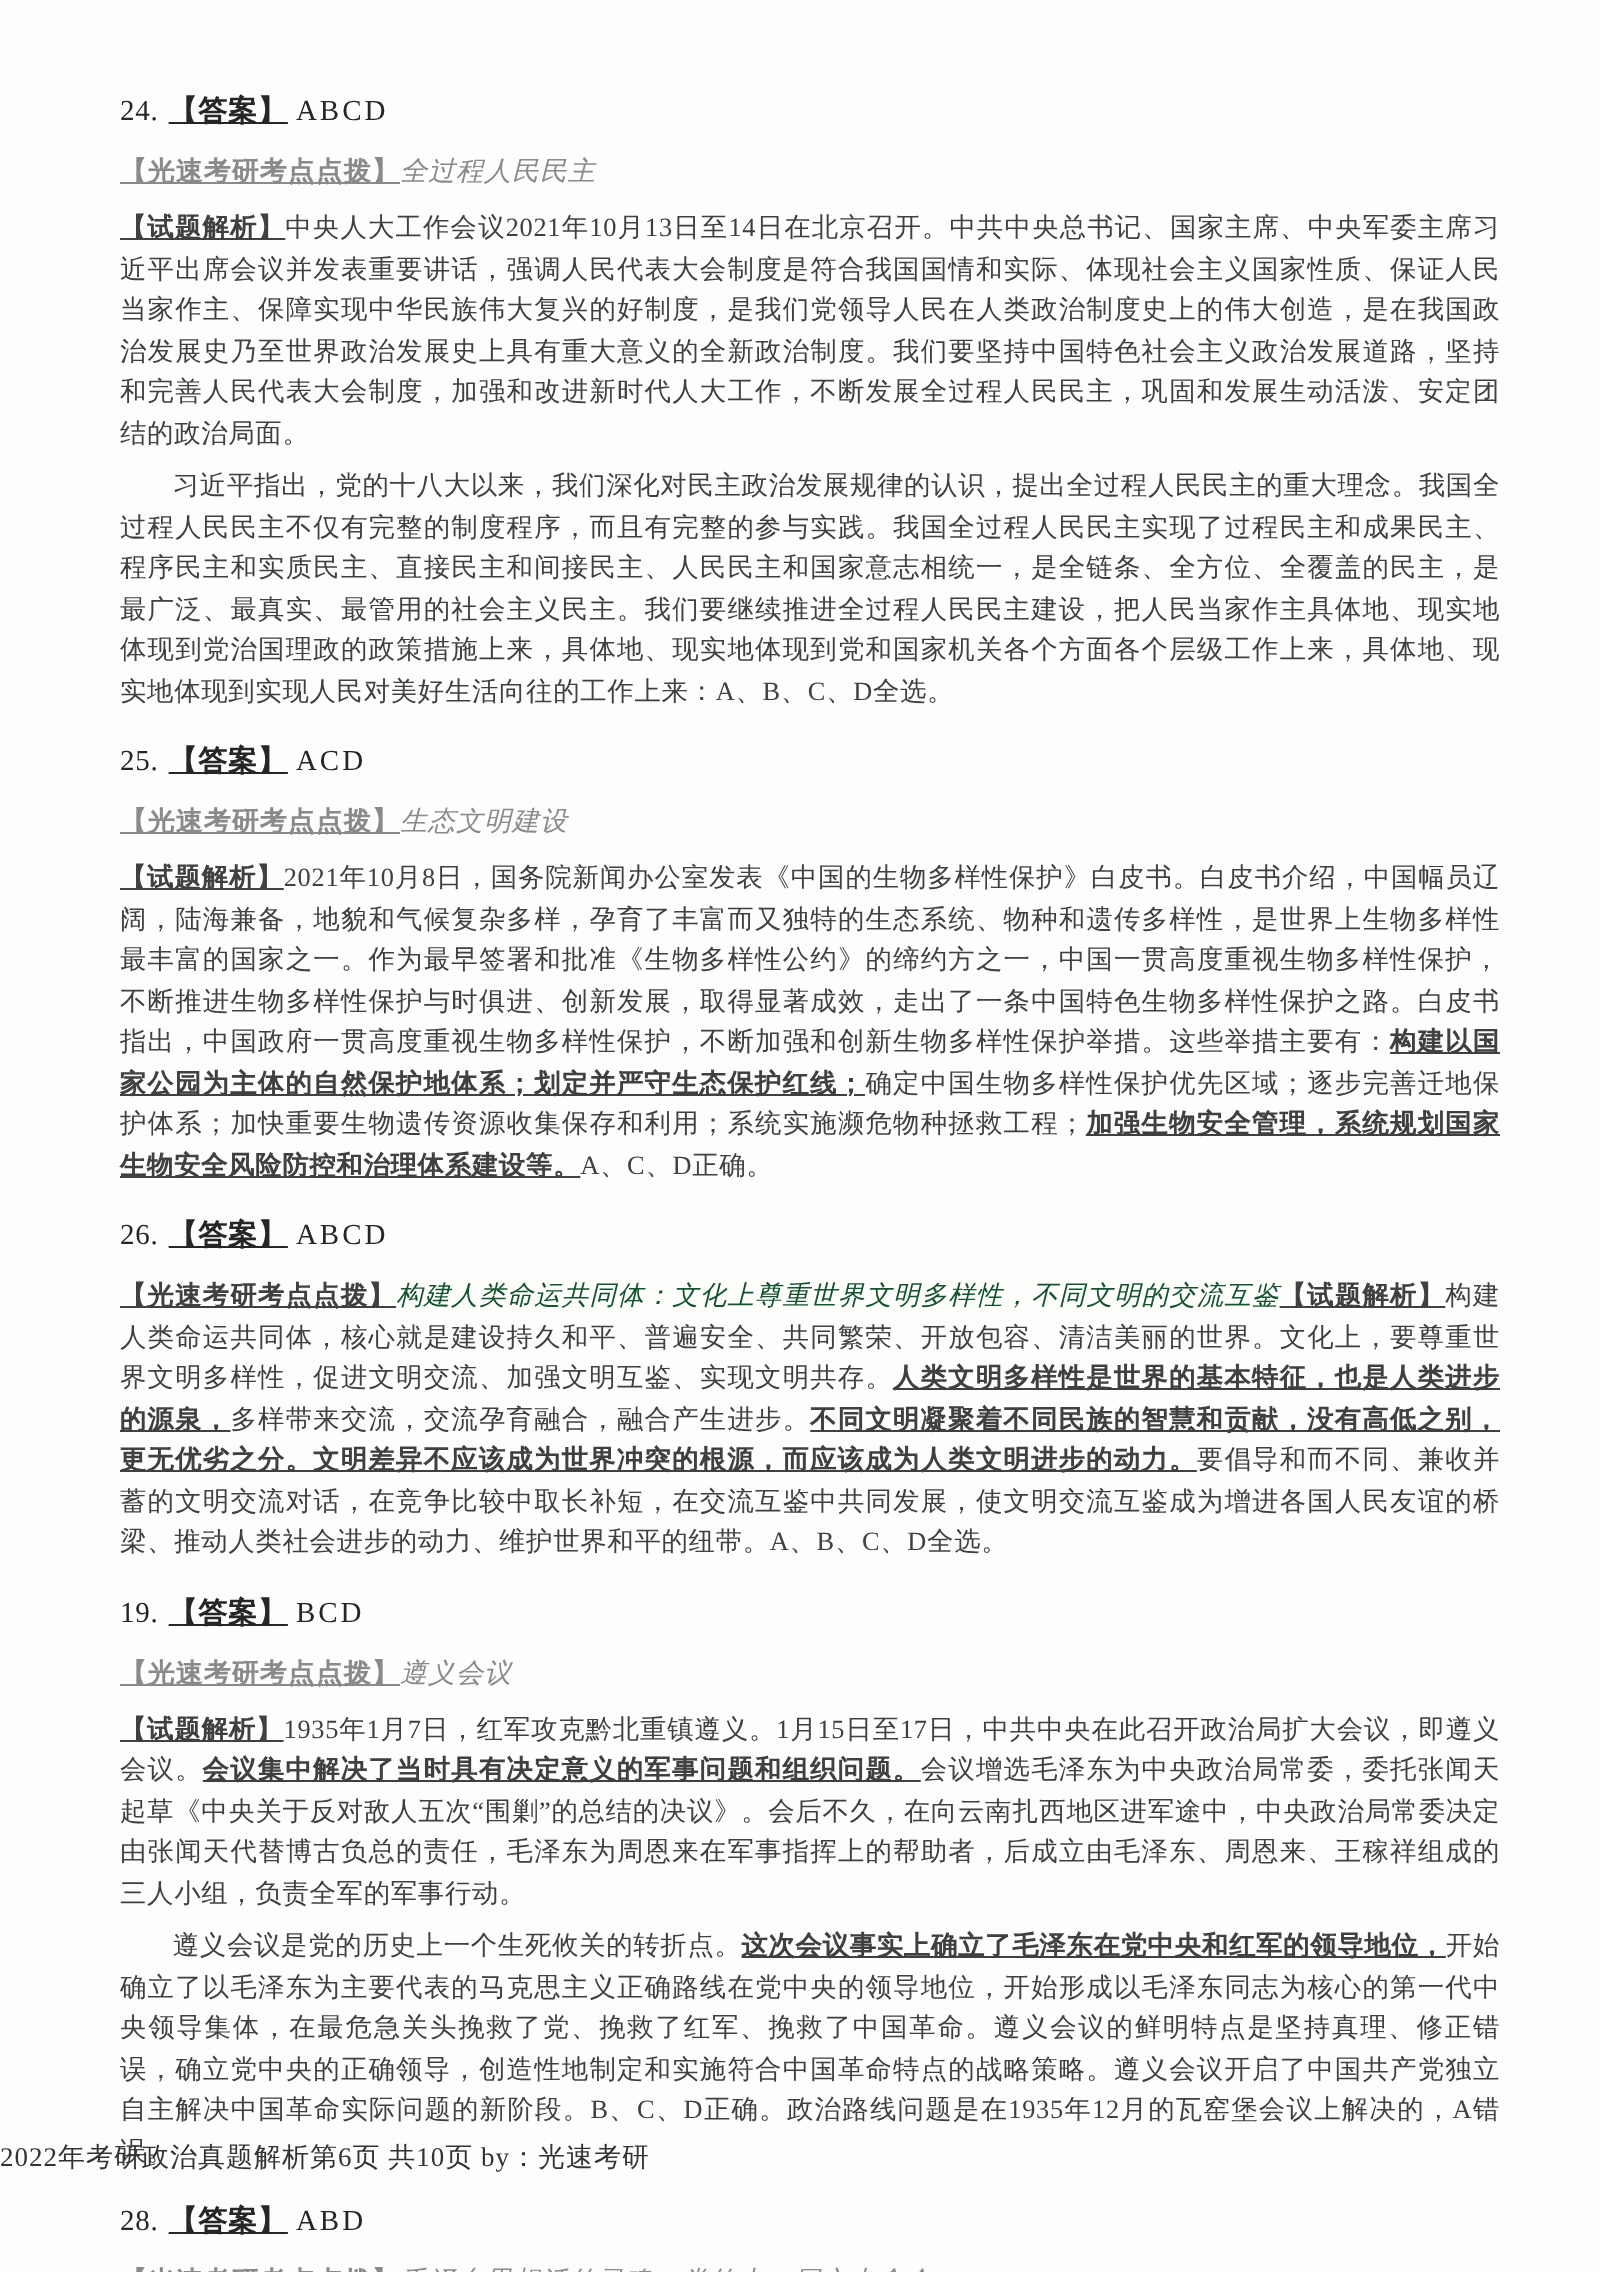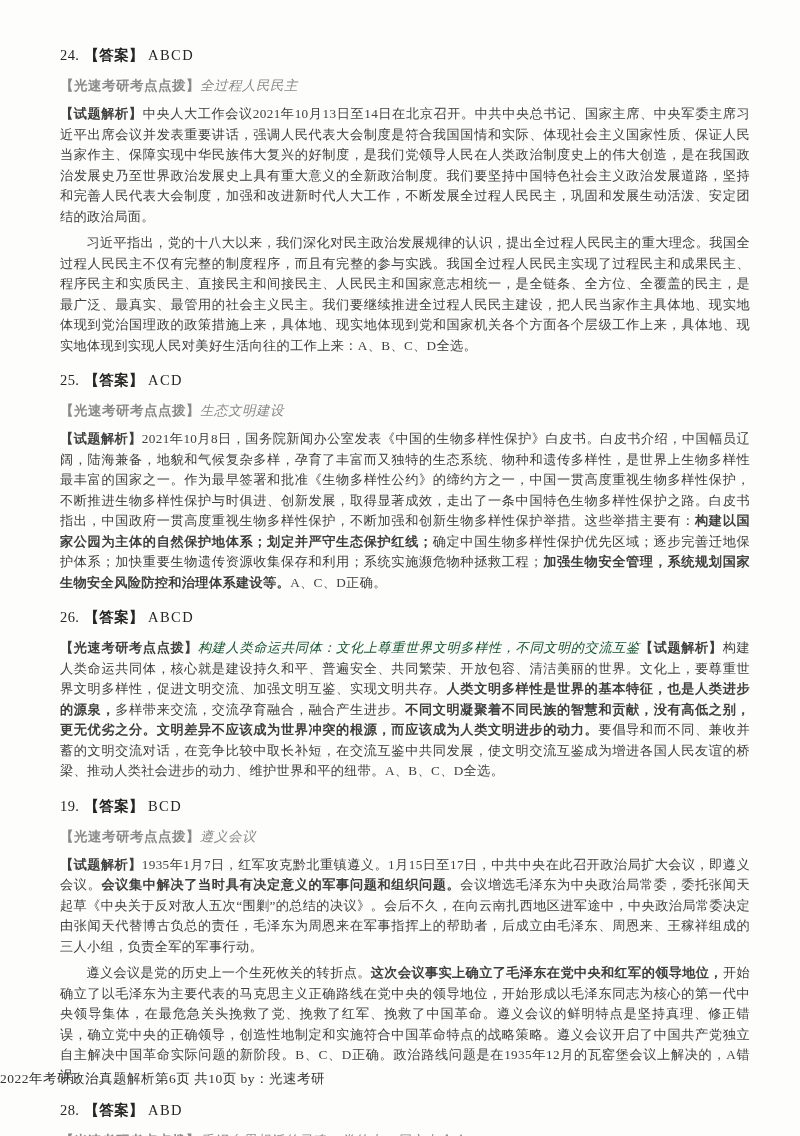--- a/index.html
+++ b/index.html
@@ -10,21 +10,21 @@
     overflow:hidden;
     font-family:"Liberation Serif","DejaVu Serif",serif;
     color:#404040;
     filter:blur(.3px);
   }
   .content{position:absolute;left:60px;top:46px;width:690px;}
   .sec{margin:0 0 15px 0;}
   .ans{font-size:14.5px;color:#262626;margin:0 0 11px 0;letter-spacing:.4px;}
   .num{margin-right:5px;}
   .letters{margin-left:4px;letter-spacing:1.5px;}
-  .b{font-weight:bold;}
+  .b{font-weight:bold;text-decoration:underline;}
   .tip{font-size:13.5px;color:#8a8a8a;margin:12px 0 9px 0;letter-spacing:.5px;}
   .tip .tip-text{font-style:italic;}
   .gray{color:#14532d;font-style:italic;}
   .gray.b{font-style:normal;}
   .para{
     font-size:13.2px;line-height:20.5px;
     text-align:justify;
     margin:0 0 6px 0;
     letter-spacing:.35px;
   }

